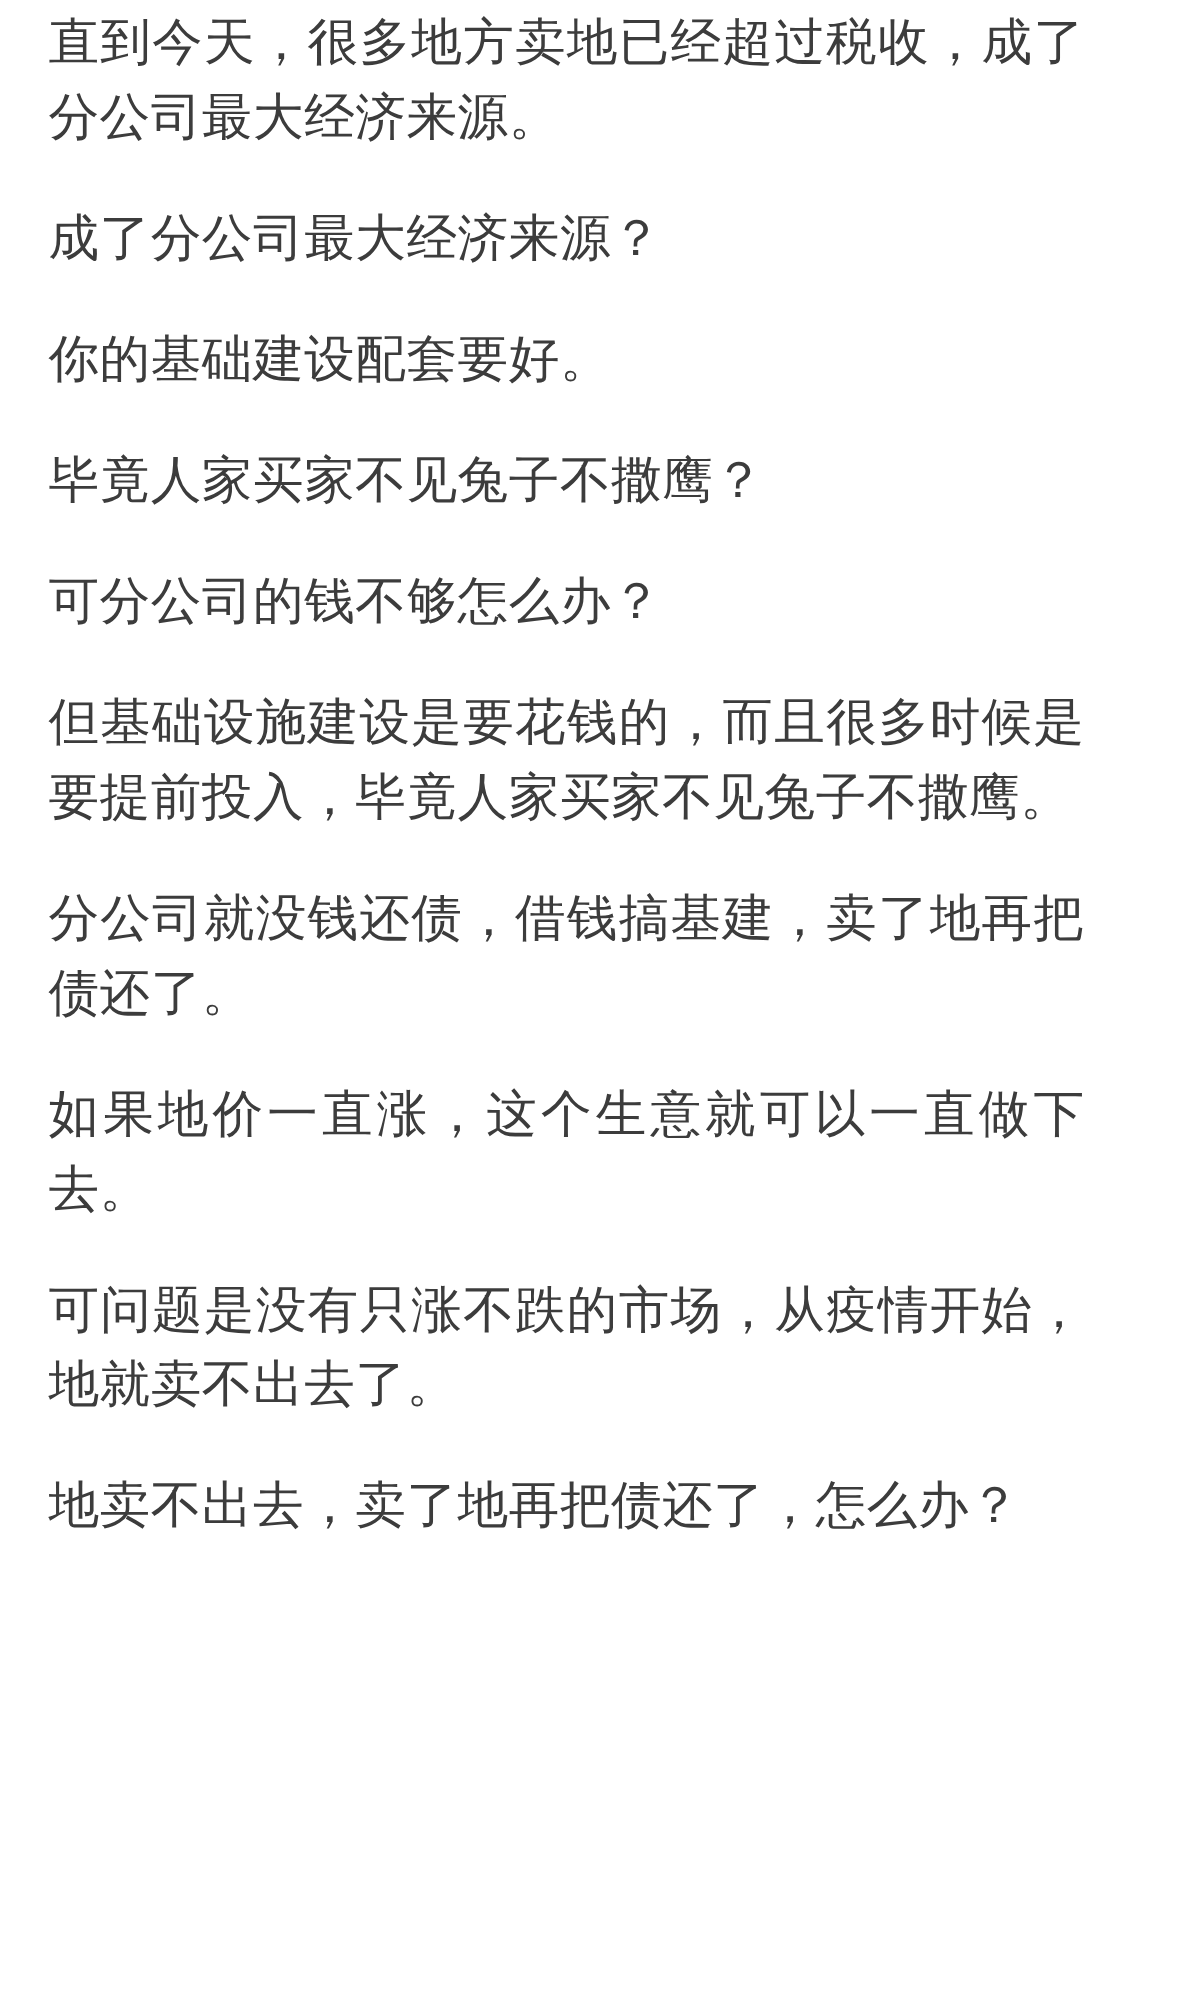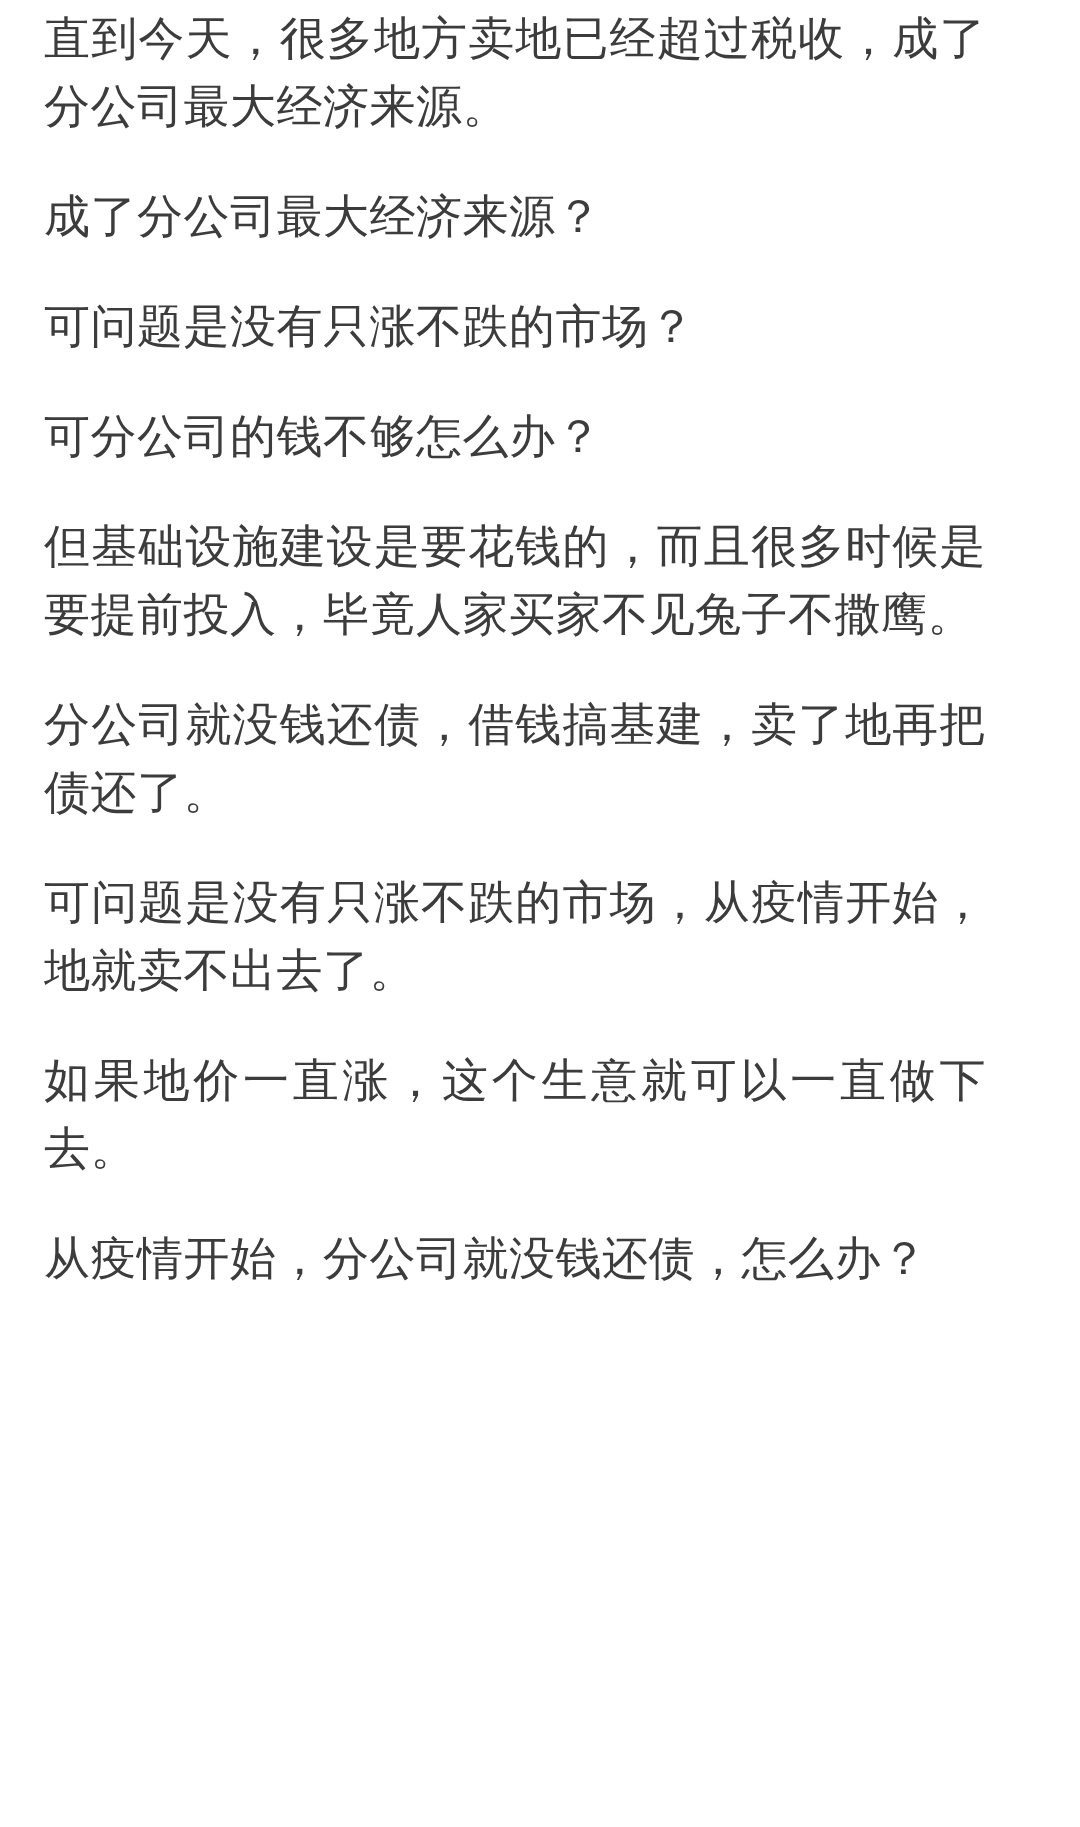--- a/index.html
+++ b/index.html
@@ -39,21 +39,22 @@
     margin-top: 0;
   }
 </style>
 </head>
 <body>
 
 <div class="page">
   <div class="article">
     <p class="para">直到今天，很多地方卖地已经超过税收，成了分公司最大经济来源。</p>
     <p class="para">成了分公司最大经济来源？</p>
-    <p class="para">可问题是没有只涨不跌的市场？</p>
+    <p class="para">你的基础建设配套要好。</p>
+    <p class="para">毕竟人家买家不见兔子不撒鹰？</p>
     <p class="para">可分公司的钱不够怎么办？</p>
     <p class="para">但基础设施建设是要花钱的，而且很多时候是要提前投入，毕竟人家买家不见兔子不撒鹰。</p>
     <p class="para">分公司就没钱还债，借钱搞基建，卖了地再把债还了。</p>
+    <p class="para">如果地价一直涨，这个生意就可以一直做下去。</p>
     <p class="para">可问题是没有只涨不跌的市场，从疫情开始，地就卖不出去了。</p>
-    <p class="para">如果地价一直涨，这个生意就可以一直做下去。</p>
-    <p class="para">从疫情开始，分公司就没钱还债，怎么办？</p>
+    <p class="para">地卖不出去，卖了地再把债还了，怎么办？</p>
   </div>
 </div>
 
 </body></html>

